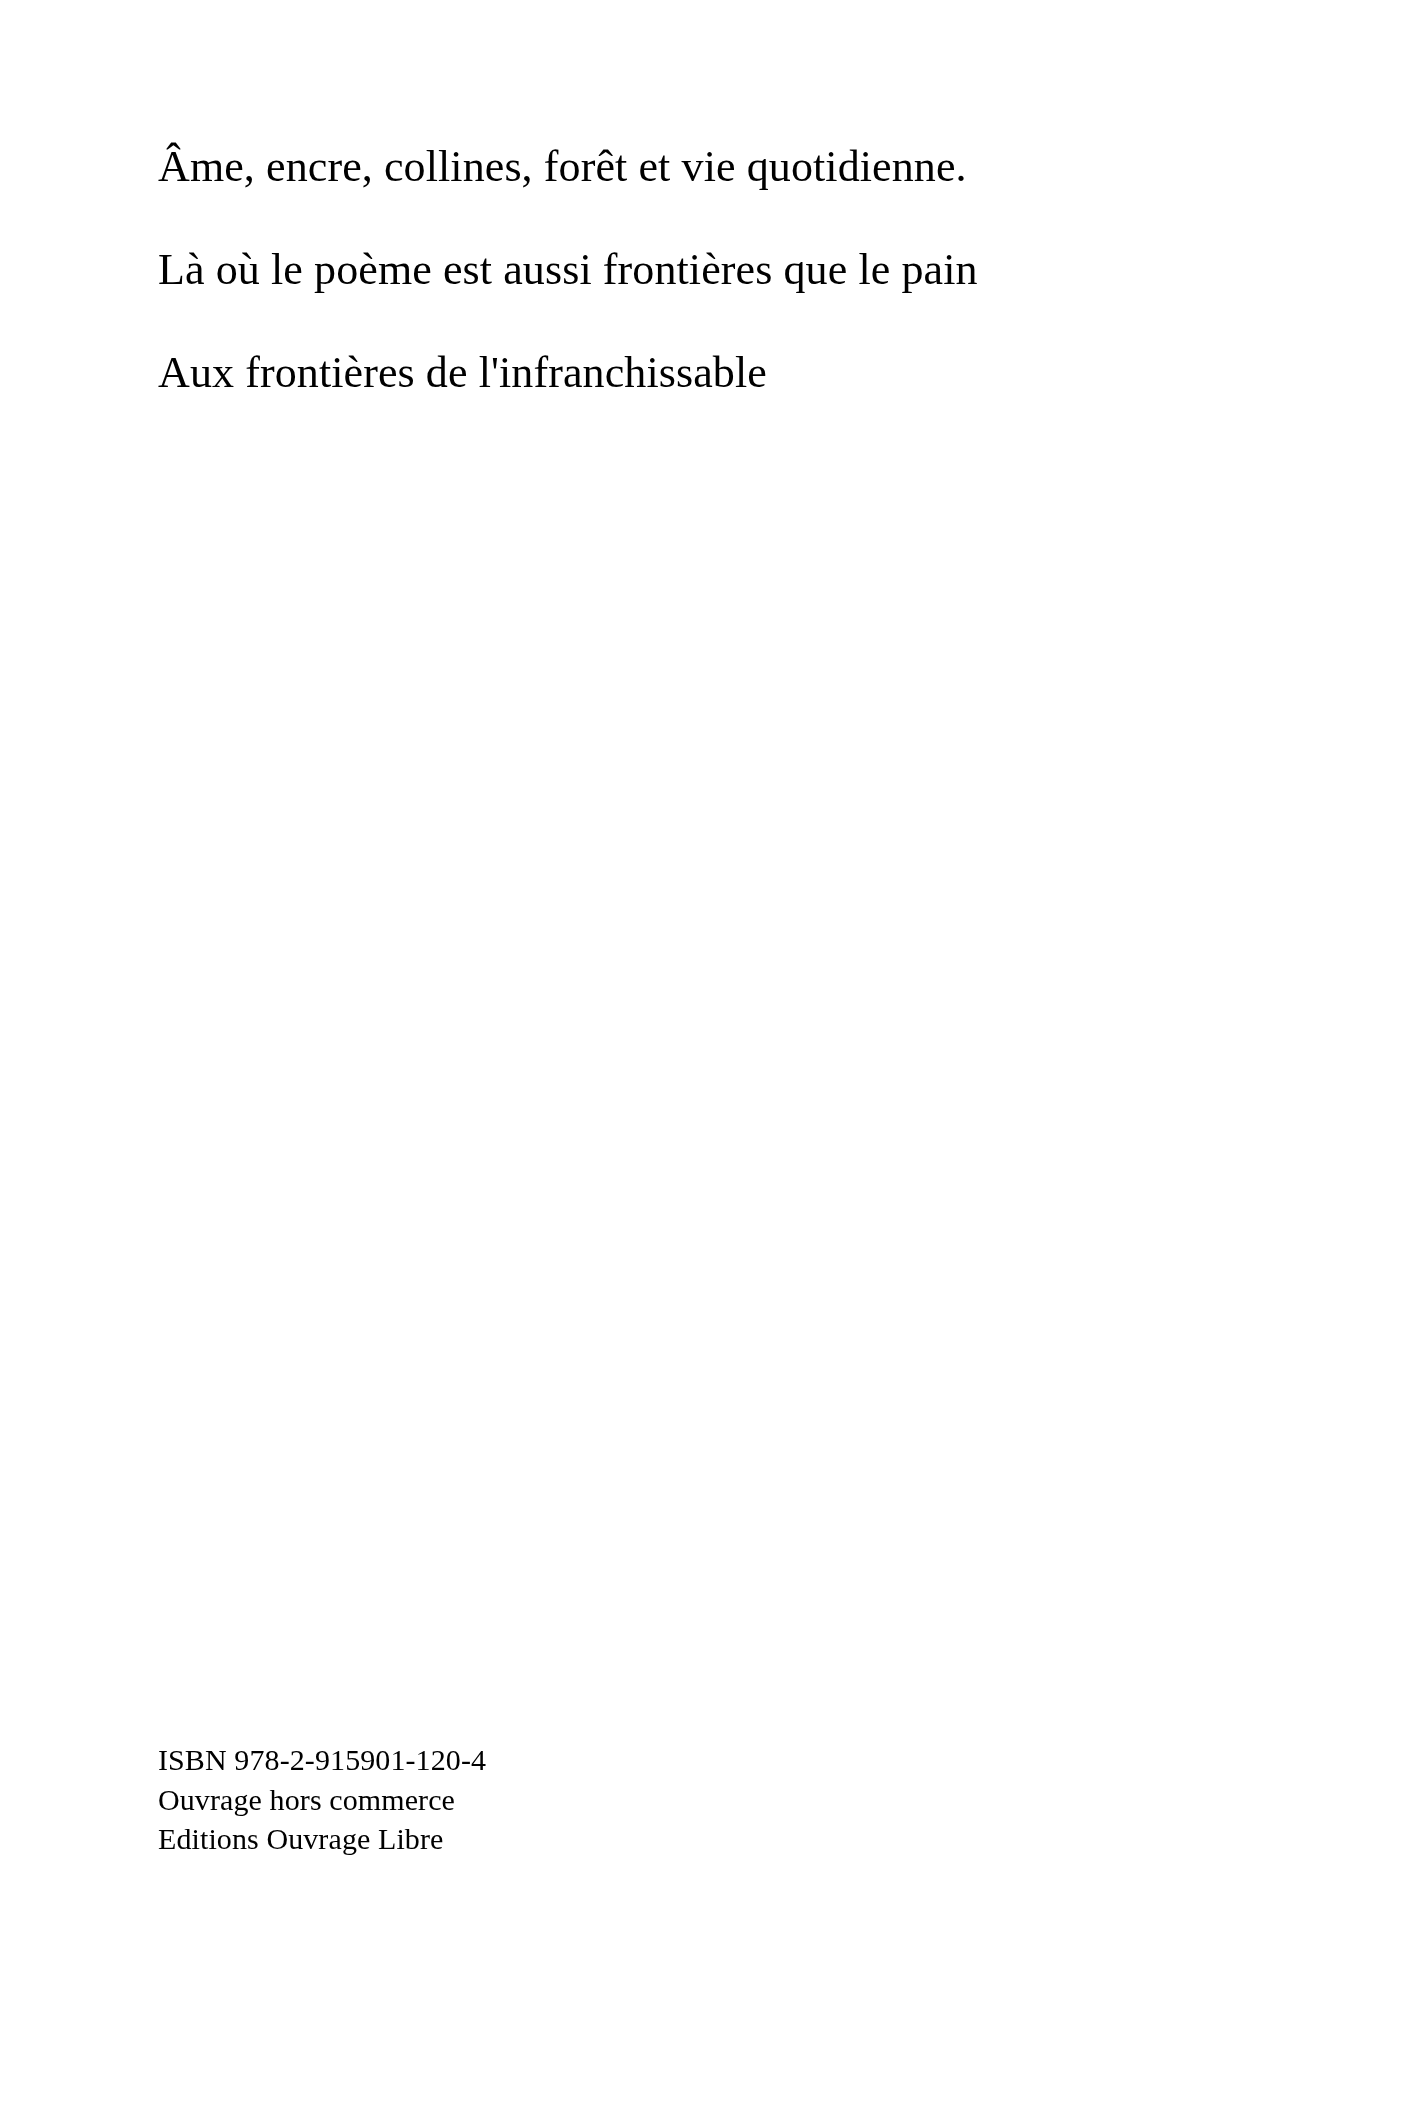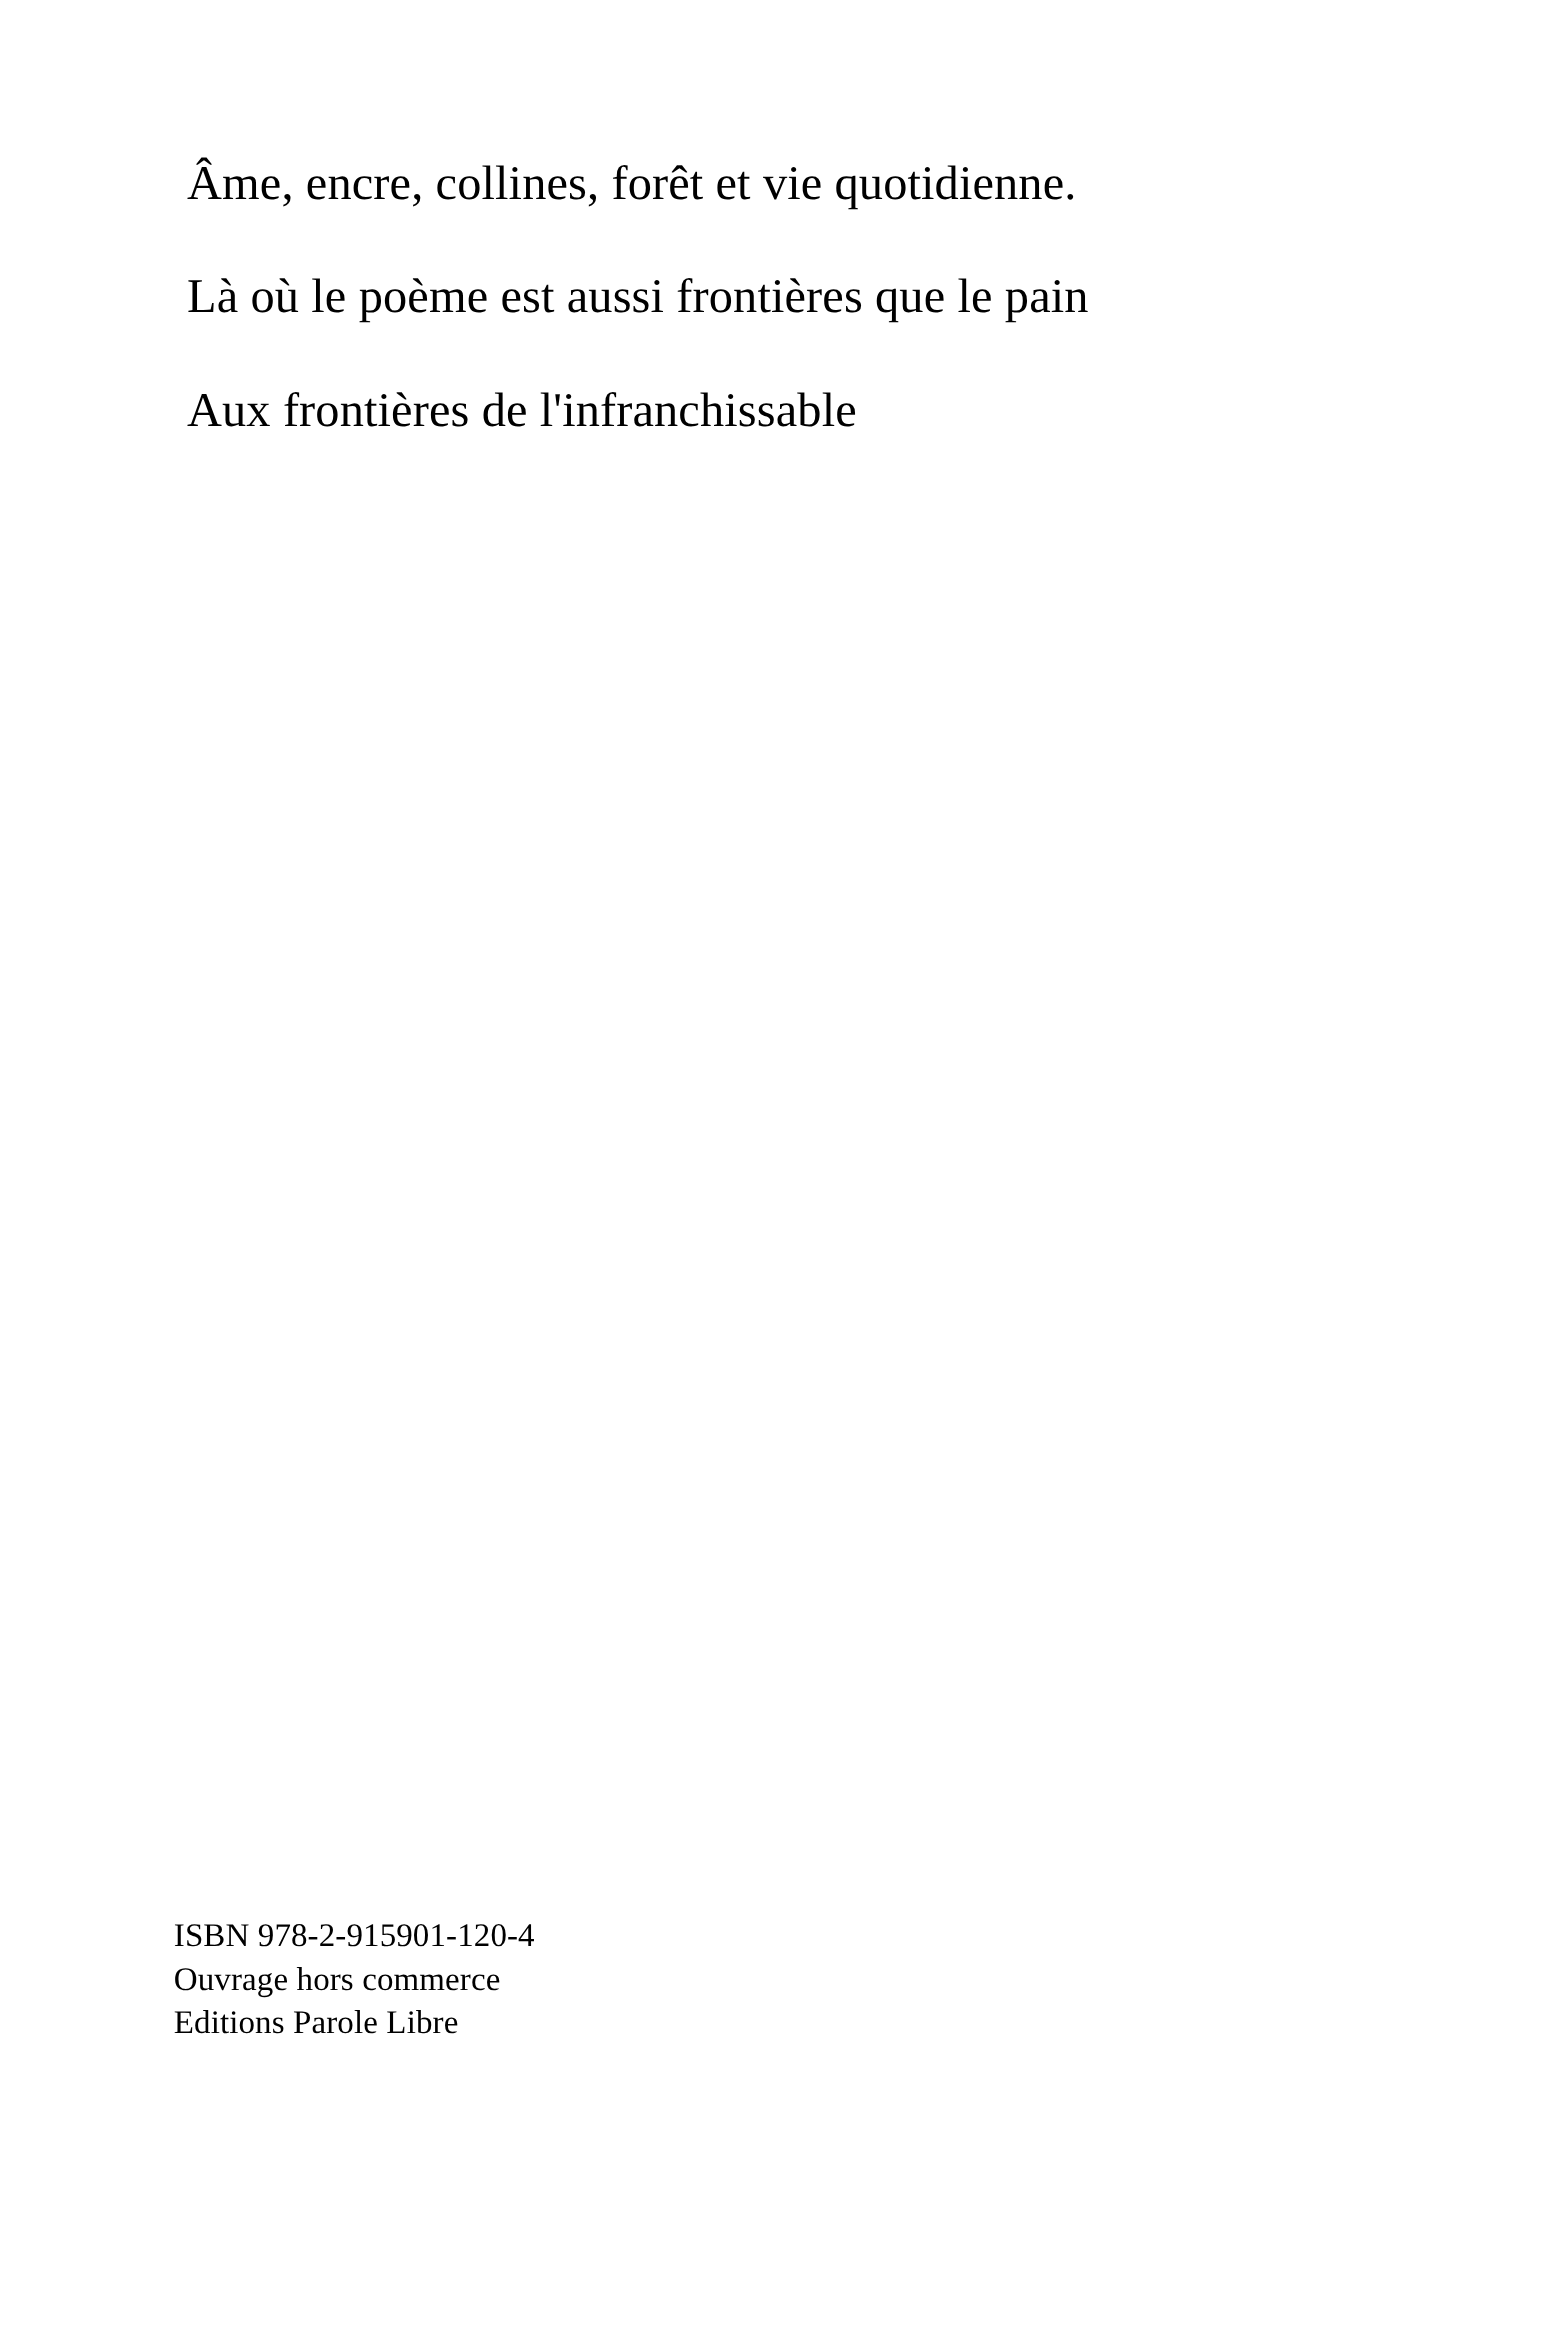--- a/index.html
+++ b/index.html
@@ -21,21 +21,21 @@
     height: 2127px;
     background: #ffffff;
   }
   .content {
     position: absolute;
     left: 158px;
     top: 138px;
     width: 1120px;
   }
   .block {
-    margin: 0 0 46px 12px;
+    margin: 0 0 46px 0;
   }
   .line {
     font-size: 44px;
     line-height: 1.30;
     letter-spacing: 0.1px;
     white-space: pre;
   }
   .colophon {
     position: absolute;
     left: 158px;
@@ -64,16 +64,16 @@
 
     <div class="block">
       <div class="line">Aux frontières de l'infranchissable</div>
     </div>
 
   </div>
 
   <div class="colophon">
     <div class="line">ISBN 978-2-915901-120-4</div>
     <div class="line">Ouvrage hors commerce</div>
-    <div class="line">Editions Parole Libre</div>
+    <div class="line">Editions Ouvrage Libre</div>
   </div>
 
 </div>
 
 </body></html>

